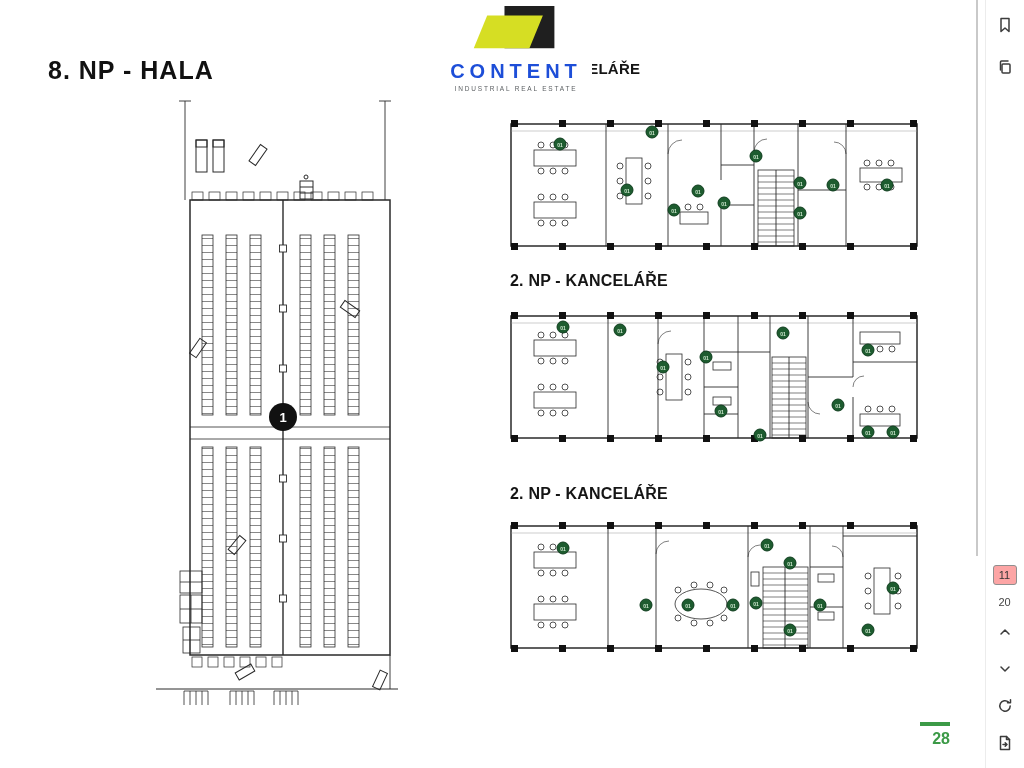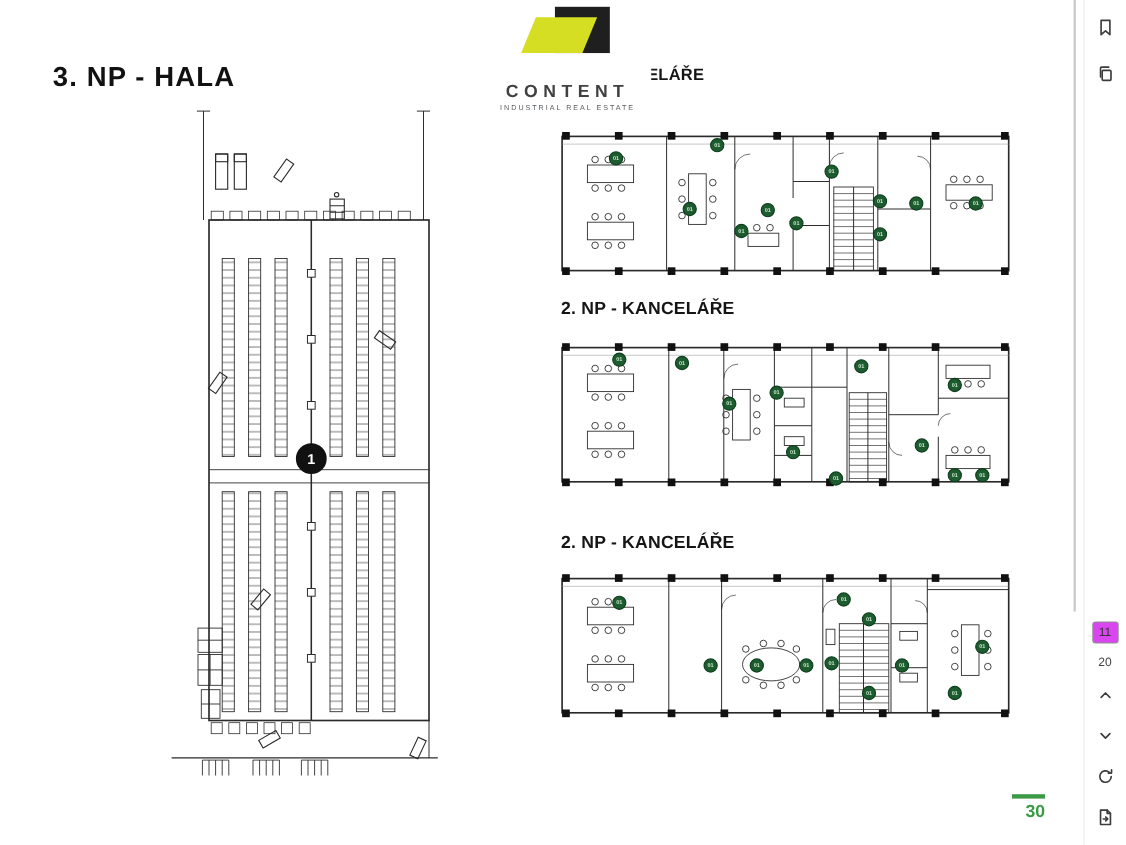--- a/index.html
+++ b/index.html
@@ -7,21 +7,21 @@
     width:1024px;height:768px;position:relative;background:#ffffff;
     font-family:"Liberation Sans", sans-serif;overflow:hidden;color:#1a1a1a;
   }
   .abs{position:absolute;}
   .hall-title{font-size:25px;font-weight:bold;letter-spacing:1px;color:#111;}
   .plan-title{font-size:16px;font-weight:bold;letter-spacing:.2px;color:#151515;white-space:nowrap;}
   .plan{position:absolute;}
   .plan svg{display:block;}
   
   .logo-card{left:440px;top:6px;width:152px;height:92px;background:#fff;z-index:3;text-align:center;}
-  .logo-text{font-size:16px;font-weight:bold;letter-spacing:5px;color:#404040;margin-top:16px;}
+  .logo-text{font-size:20px;font-weight:bold;letter-spacing:5px;color:#1d4ed8;margin-top:2px;}
   .logo-sub{font-size:6.5px;letter-spacing:1.8px;color:#5a5e61;margin-top:2px;}
   
   .unit-marker{
     position:absolute;width:13px;height:13px;border-radius:50%;
     background:#1d5c2f;color:#cfe8cf;font-size:5px;font-weight:bold;
     display:flex;align-items:center;justify-content:center;
     transform:translate(-50%,-50%);z-index:2;border:1px solid #0e3d1d;box-sizing:border-box;
   }
   .hall-marker{
     position:absolute;width:28px;height:28px;border-radius:50%;background:#111;
@@ -38,28 +38,28 @@
     left:985px;top:0;width:38px;height:768px;background:#fff;border-left:1px solid #ececec;
     display:flex;flex-direction:column;align-items:center;box-sizing:border-box;padding-top:12px;
   }
   .side-top{display:flex;flex-direction:column;align-items:center;gap:16px;}
   .side-spacer{flex:1;}
   .side-bottom{display:flex;flex-direction:column;align-items:center;gap:11px;padding-bottom:12px;}
   .sbtn{width:26px;height:26px;display:flex;align-items:center;justify-content:center;cursor:pointer;border:none;background:transparent;padding:0;}
   svg.icon{width:18px;height:18px;stroke:#3c3c3c;fill:none;stroke-width:1.5;stroke-linecap:round;stroke-linejoin:round;}
   .page-box{
     width:24px;height:20px;border:1px solid #8f8f8f;border-radius:3px;font-size:11px;color:#333;
-    text-align:center;font-family:"Liberation Sans", sans-serif;padding:0;box-sizing:border-box;background:#d946ef;
+    text-align:center;font-family:"Liberation Sans", sans-serif;padding:0;box-sizing:border-box;background:#fca5a5;
   }
   .page-count{font-size:11px;color:#444;text-align:right;}
 </style>
 </head>
 <body>
 
-<div class="abs hall-title" style="left:48px;top:56px;">3. NP - HALA</div>
+<div class="abs hall-title" style="left:48px;top:56px;">8. NP - HALA</div>
 
 <div class="abs plan-title" style="left:492px;top:60px;z-index:1;font-size:15px;">1. NP - KANCELÁŘE</div>
 
 <div class="abs logo-card">
   <svg width="100" height="48" viewBox="0 0 100 50">
     <rect x="38" y="0" width="52" height="44" fill="#1f1f1f"></rect>
     <polygon points="6,44 64,44 78,10 20,10" fill="#d6de23"></polygon>
   </svg>
   <div class="logo-text">CONTENT</div>
   <div class="logo-sub">INDUSTRIAL REAL ESTATE</div>
@@ -420,21 +420,21 @@
   <div class="unit-marker" style="left:180px;top:93px;">01</div>
   <div class="unit-marker" style="left:225px;top:93px;">01</div>
   <div class="unit-marker" style="left:248px;top:91px;">01</div>
   <div class="unit-marker" style="left:282px;top:118px;">01</div>
   <div class="unit-marker" style="left:312px;top:93px;">01</div>
   <div class="unit-marker" style="left:385px;top:76px;">01</div>
   <div class="unit-marker" style="left:360px;top:118px;">01</div>
 </div>
 
 <div class="abs page-accent-line"></div>
-<div class="abs doc-page-number">30</div>
+<div class="abs doc-page-number">28</div>
 
 <div class="abs scroll-thumb"></div>
 
 <div class="abs sidebar">
   <div class="side-top">
     <button class="sbtn">
       <svg class="icon" viewBox="0 0 18 18">
         <path d="M5 2.5h8v13l-4-3.5-4 3.5z"></path>
       </svg>
     </button>

